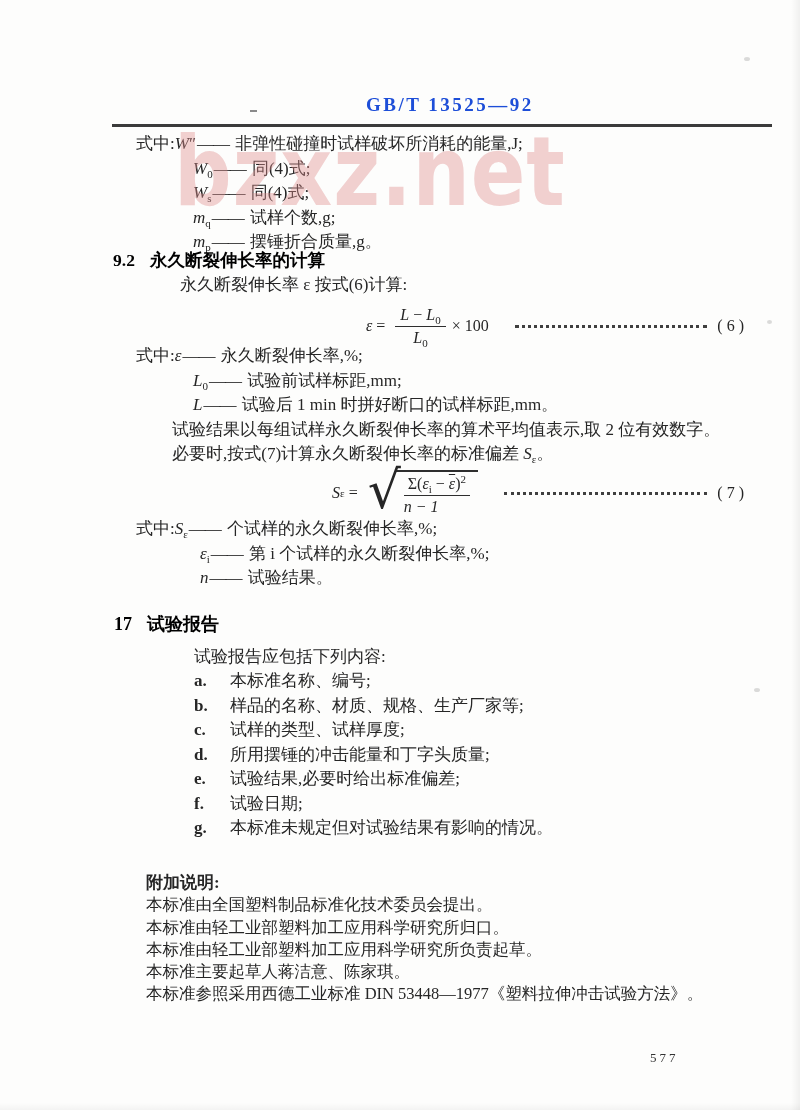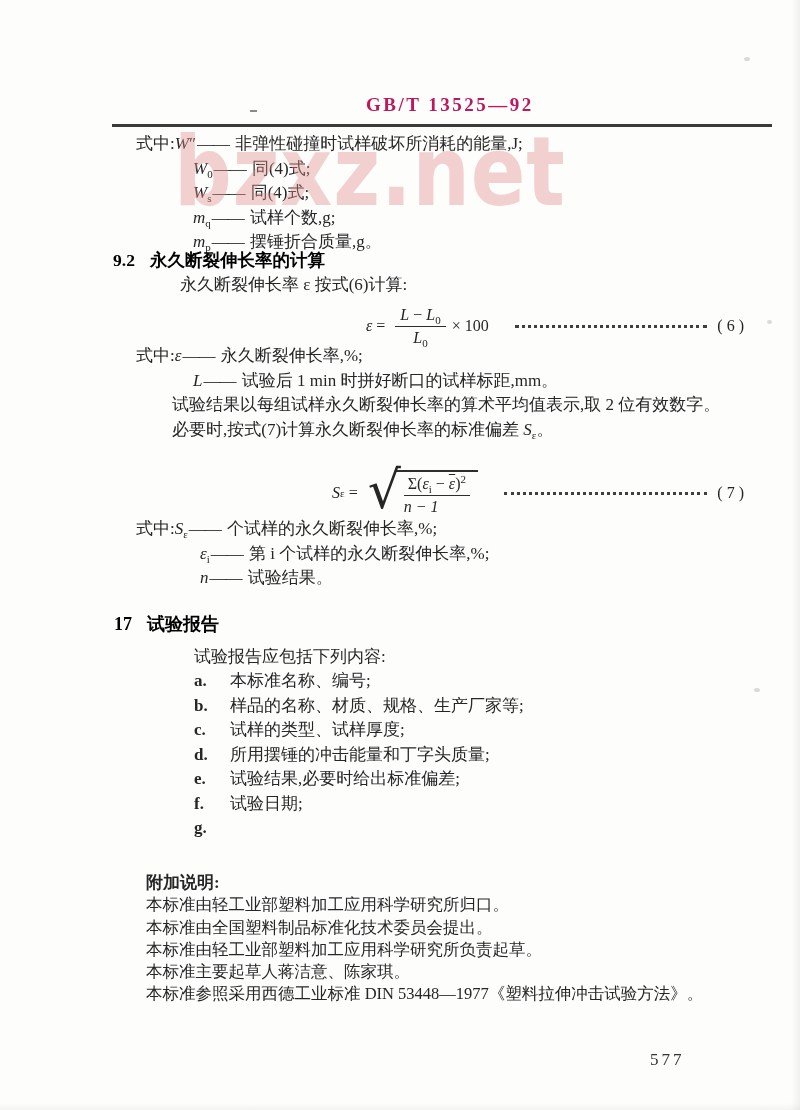--- a/index.html
+++ b/index.html
@@ -5,21 +5,21 @@
   html,body{margin:0;padding:0;}
   body{
     width:800px;height:1110px;overflow:hidden;position:relative;
     background:#fdfdfc;color:#262626;
     font-family:"Liberation Serif","DejaVu Serif",serif;
   }
   .page{position:absolute;inset:0;overflow:hidden;}
   .blk{position:absolute;font-size:17px;line-height:24.5px;margin-left:44px;}
   .hdr{
     position:absolute;top:94px;left:366px;
-    font-weight:bold;font-size:19px;letter-spacing:2.5px;color:#be185d;
+    font-weight:bold;font-size:19px;letter-spacing:2.5px;color:#1d4ed8;
   }
   .rule{position:absolute;top:124px;left:112px;width:660px;height:3px;background:#3b3b3b;}
   .wm{
     position:absolute;top:116px;left:174px;z-index:6;pointer-events:none;
     font-family:"DejaVu Sans",sans-serif;font-weight:bold;font-size:96px;
     color:rgba(222,140,140,0.40);transform:scaleX(0.84);transform-origin:left top;
     letter-spacing:1px;white-space:nowrap;
   }
   i{font-style:italic;}
   sub{font-size:11px;vertical-align:-4px;line-height:0;}
@@ -39,21 +39,21 @@
   .sqrt{display:inline-flex;align-items:flex-start;margin-left:6px;}
   .rsign{font-size:52px;line-height:44px;margin-right:-5px;font-family:"DejaVu Serif",serif;transform:translateY(-2px);}
   .radicand{border-top:2px solid #2e2e2e;padding:3px 8px 0 8px;}
   .radicand .ft{display:block;text-align:center;border-bottom:1.6px solid #2e2e2e;padding:0 4px 2px;}
   .radicand .fb{display:block;text-align:left;padding-top:2px;}
   .ovl{text-decoration:overline;}
   .item{display:flex;}
   .ltr{width:36px;font-weight:bold;flex:0 0 36px;}
   .appx{position:absolute;top:872px;left:146px;font-size:16.5px;line-height:22.3px;}
   .appx .atitle{font-weight:bold;font-size:17px;}
-  .pagenum{position:absolute;top:1050px;left:650px;font-size:17px;letter-spacing:3px;color:#333;}
+  .pagenum{position:absolute;top:1050px;left:650px;font-size:13px;letter-spacing:3px;color:#333;}
   .speck{position:absolute;background:rgba(60,60,60,0.18);border-radius:50%;}
   .edge-r{position:absolute;top:0;right:0;width:9px;height:100%;background:linear-gradient(to right,rgba(0,0,0,0),rgba(0,0,0,0.05));}
   .edge-b{position:absolute;bottom:0;left:0;width:100%;height:7px;background:linear-gradient(to bottom,rgba(0,0,0,0),rgba(0,0,0,0.04));}
   .hmark{position:absolute;top:110px;left:250px;width:7px;height:2px;background:#8a8a8a;}
 </style>
 </head>
 <body>
 
 <div class="page">
 
@@ -94,20 +94,23 @@
       <span class="fb"><i>L</i><sub>0</sub></span>
     </span>
     <span>× 100</span>
     <span class="leader"></span>
     <span class="flabel">( 6 )</span>
   </div>
 
   <div class="blk" style="top:344px;left:92px;">
     <div>
       <span>式中:</span><i>ε</i><span class="dash">——</span> <span>永久断裂伸长率,%;</span>
+    </div>
+    <div class="ind">
+      <i>L</i><sub>0</sub><span class="dash">——</span> <span>试验前试样标距,mm;</span>
     </div>
     <div class="ind">
       <i>L</i><span class="dash">——</span> <span>试验后 1 min 时拼好断口的试样标距,mm。</span>
     </div>
     <div class="note-ind">试验结果以每组试样永久断裂伸长率的算术平均值表示,取 2 位有效数字。</div>
     <div class="note-ind">
       <span>必要时,按式(7)计算永久断裂伸长率的标准偏差 </span><i>S</i><sub>ε</sub><span>。</span>
     </div>
   </div>
 
@@ -163,27 +166,28 @@
     <div class="item">
         <span class="ltr">e.</span>
         <span>试验结果,必要时给出标准偏差;</span>
       </div>
     <div class="item">
         <span class="ltr">f.</span>
         <span>试验日期;</span>
       </div>
     <div class="item">
         <span class="ltr">g.</span>
+        <span>本标准未规定但对试验结果有影响的情况。</span>
       </div>
   </div>
 
   <div class="appx">
     <div class="atitle">附加说明:</div>
+    <div>本标准由全国塑料制品标准化技术委员会提出。</div>
     <div>本标准由轻工业部塑料加工应用科学研究所归口。</div>
-    <div>本标准由全国塑料制品标准化技术委员会提出。</div>
     <div>本标准由轻工业部塑料加工应用科学研究所负责起草。</div>
     <div>本标准主要起草人蒋洁意、陈家琪。</div>
     <div>本标准参照采用西德工业标准 DIN 53448—1977《塑料拉伸冲击试验方法》。</div>
   </div>
 
   <div class="pagenum">577</div>
 
   <div class="speck" style="top:57px;left:744px;width:6px;height:4px;"></div>
   <div class="speck" style="top:320px;left:767px;width:5px;height:4px;"></div>
   <div class="speck" style="top:688px;left:754px;width:6px;height:4px;"></div>

